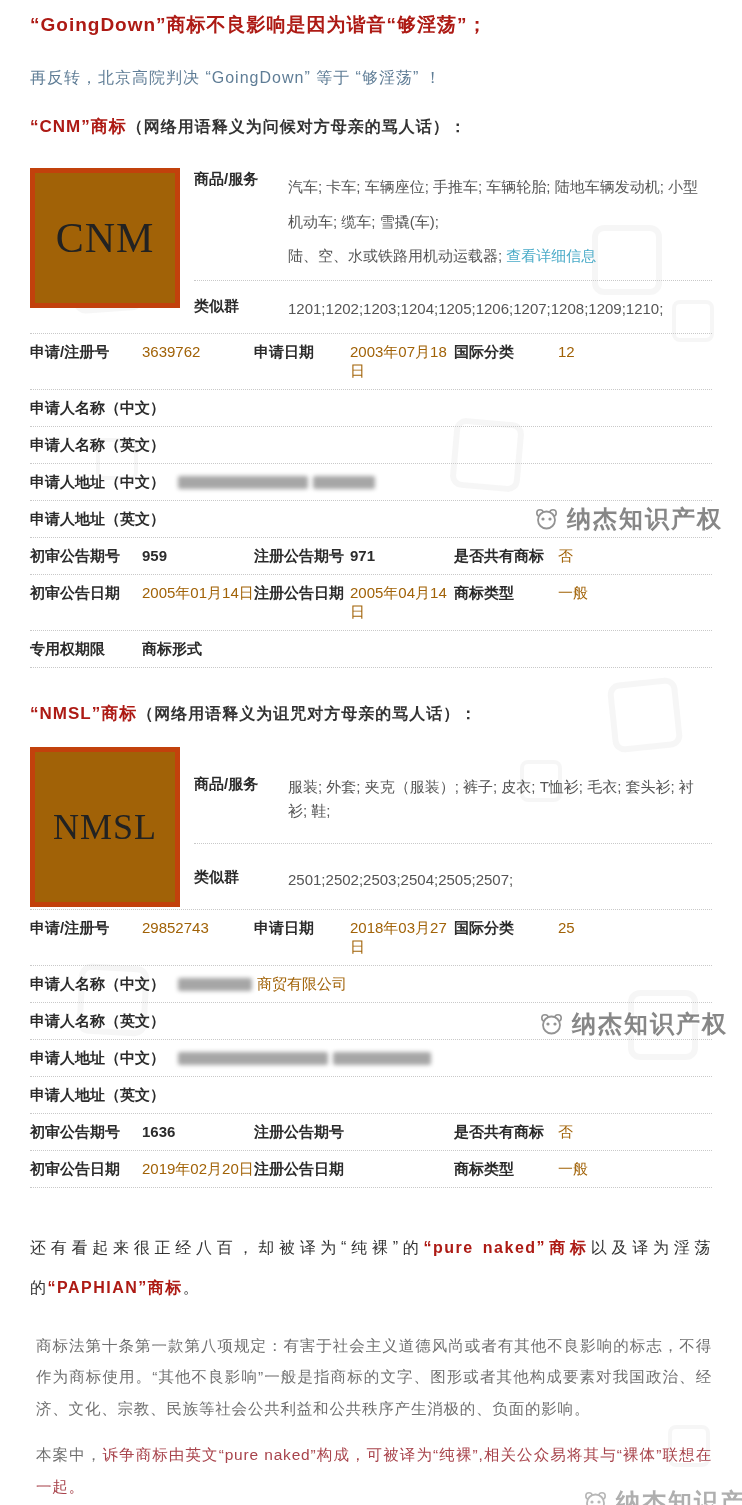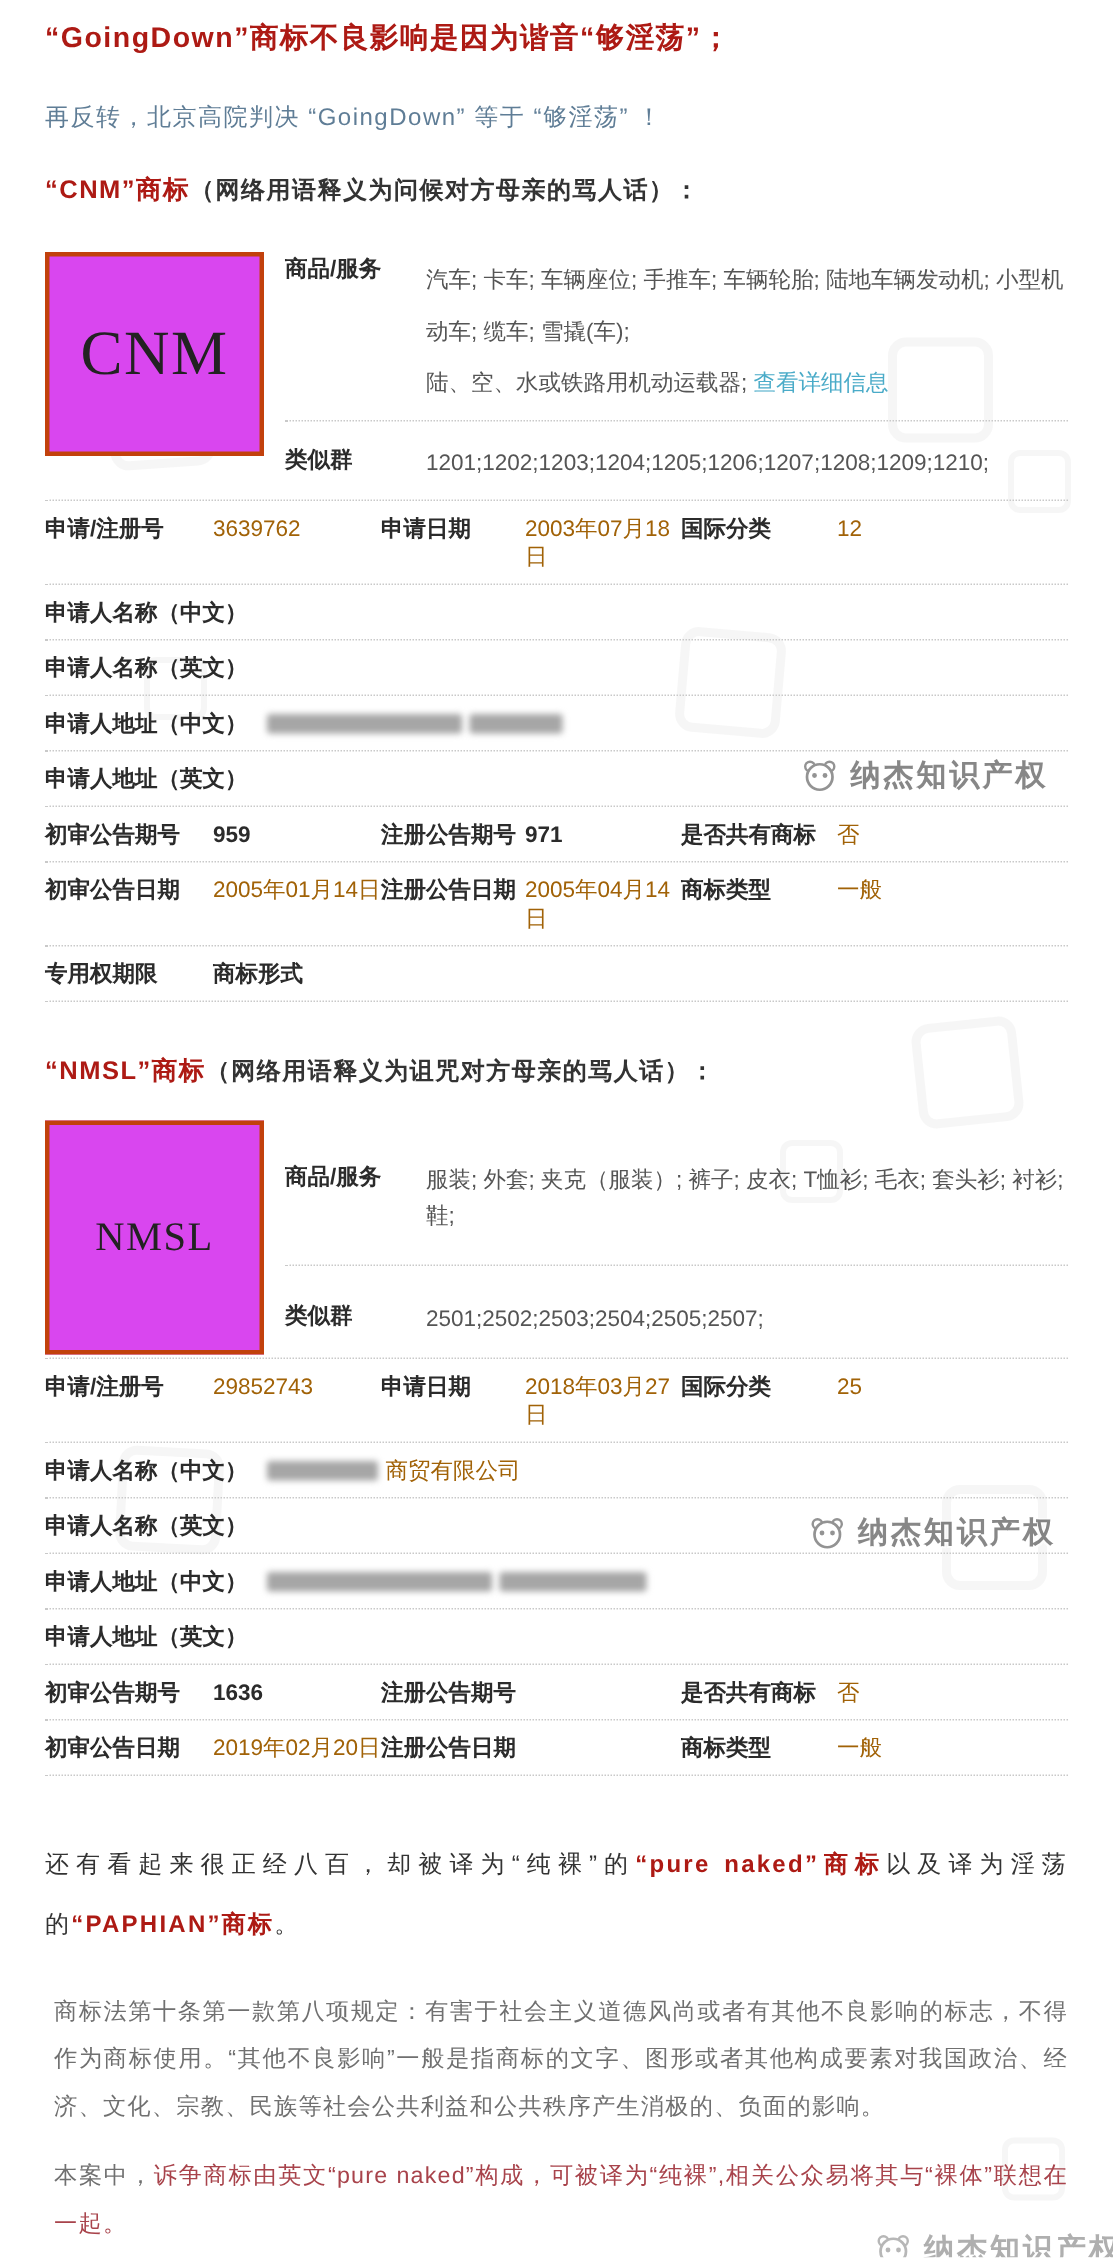--- a/index.html
+++ b/index.html
@@ -32,27 +32,27 @@
     font-size:16px;color:#5f7d96;letter-spacing:1px;
   }
   .sec-head{margin:26px 0 0 0;font-size:16px;letter-spacing:1px;}
   .sec-head .red{color:#ad1a14;font-weight:bold;font-size:17px;}
   .sec-head .rest{color:#333;}
 
   
   .tm{margin-top:30px;font-size:15px;}
   .tm-top{display:flex;}
   .logo-box{
-    width:140px;border:3px solid #c2410c;background:#d946ef;
+    width:140px;border:5px solid #c2410c;background:#a16207;
     display:flex;align-items:center;justify-content:center;
     font-family:"Liberation Serif","DejaVu Serif",serif;
     color:#222;flex:0 0 auto;
   }
   .logo-cnm{height:130px;font-size:42px;letter-spacing:1px;}
-  .logo-nmsl{height:150px;font-size:27px;letter-spacing:1px;}
+  .logo-nmsl{height:150px;font-size:36px;letter-spacing:1px;}
   .goods-area{flex:1;margin-left:14px;display:flex;flex-direction:column;}
   .g-row{display:flex;}
   .g-label{width:94px;font-weight:bold;color:#2b2b2b;flex:0 0 auto;}
   .g-val{flex:1;color:#555;line-height:2.3;}
   .dotted{border-top:1px dotted #c9c9c9;height:0;}
   .link{color:#4aabc8;cursor:pointer;}
 
   .tm-rows{margin-top:2px;}
   .tm-row{display:flex;padding:9px 0 8px 0;border-top:1px dotted #c9c9c9;align-items:baseline;}
   .tm-row:last-child{border-bottom:1px dotted #c9c9c9;}
@@ -87,21 +87,21 @@
     margin:22px 0 0 6px;
     font-size:15.5px;color:#707070;
     line-height:2.05;letter-spacing:.8px;text-align:justify;
   }
   .quote .qred{color:#a8434b;}
   .q2{margin-top:14px;}
 
   
   .wm{
     position:absolute;z-index:3;display:flex;align-items:center;
-    color:#4f4f4f;font-weight:bold;font-size:20px;letter-spacing:2px;
+    color:#4f4f4f;font-weight:bold;font-size:24px;letter-spacing:2px;
     opacity:.68;white-space:nowrap;
     text-shadow:-1px -1px 0 #fff,1px -1px 0 #fff,-1px 1px 0 #fff,1px 1px 0 #fff;
   }
   .wm svg{margin-right:6px;opacity:.9;}
   .wm-bottom{opacity:.45;}
 </style>
 </head>
 <body>
 
 <div class="page">

